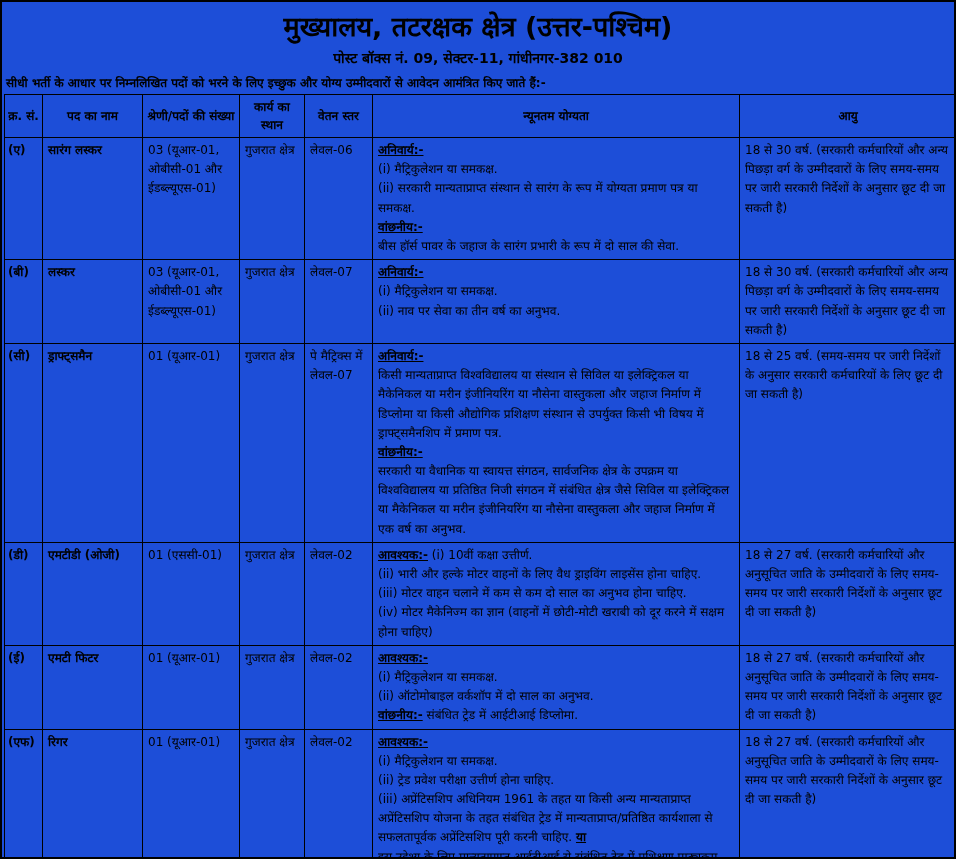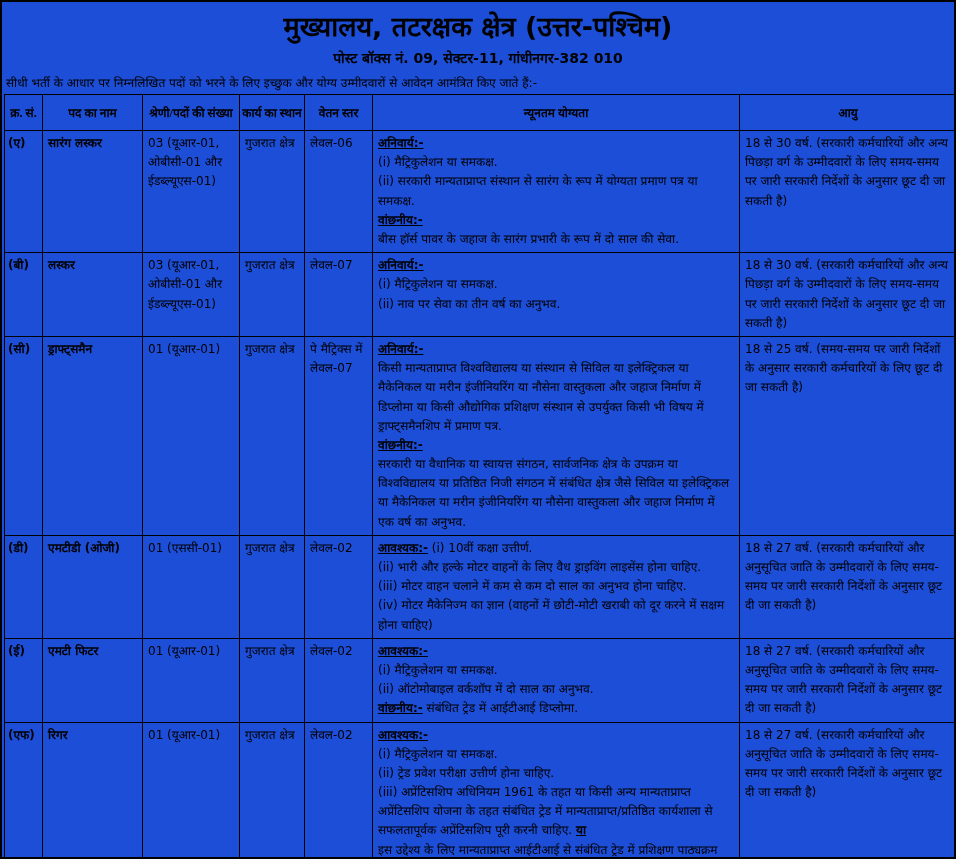--- a/index.html
+++ b/index.html
@@ -15,21 +15,21 @@
   }
   .doc-title {
     font-size:27px; font-weight:bold; text-align:center;
     margin:7px 6px 2px 6px; line-height:1.3;
   }
   .doc-address {
     font-size:14px; font-weight:bold; text-align:center;
     margin:2px 6px 6px 6px;
   }
   .intro {
-    font-size:12px; margin:1px 4px 3px 4px; font-weight:400;
+    font-size:12px; margin:1px 4px 3px 4px; font-weight:700;
   }
   table.vacancy {
     border-collapse:collapse; table-layout:fixed;
     width:952px; margin:0 2px;
   }
   th, td {
     border:1.5px solid #000;
     vertical-align:top;
     font-size:12px;
     padding:3px 5px;
@@ -37,21 +37,21 @@
     overflow:hidden;
   }
   th {
     font-weight:bold; text-align:center; vertical-align:middle;
     padding:3px 2px; line-height:1.5;
   }
   td.c-sn   { font-weight:bold; padding-left:3px; padding-right:2px; }
   td.c-post { font-weight:bold; }
   td.c-age .age-bold { font-weight:normal; }
   .qline .b { font-weight:bold;text-decoration:underline; }
-  tr.h-head { height:36px;font-family:Liberation Serif, serif; }
+  tr.h-head { height:36px; }
   tr.h-a { height:92px; }
   tr.h-b { height:67px; }
   tr.h-c { height:148px; }
   tr.h-d { height:92px; }
   tr.h-e { height:70px; }
   tr.h-f { height:182px; }
 </style>
 </head>
 <body>
 

